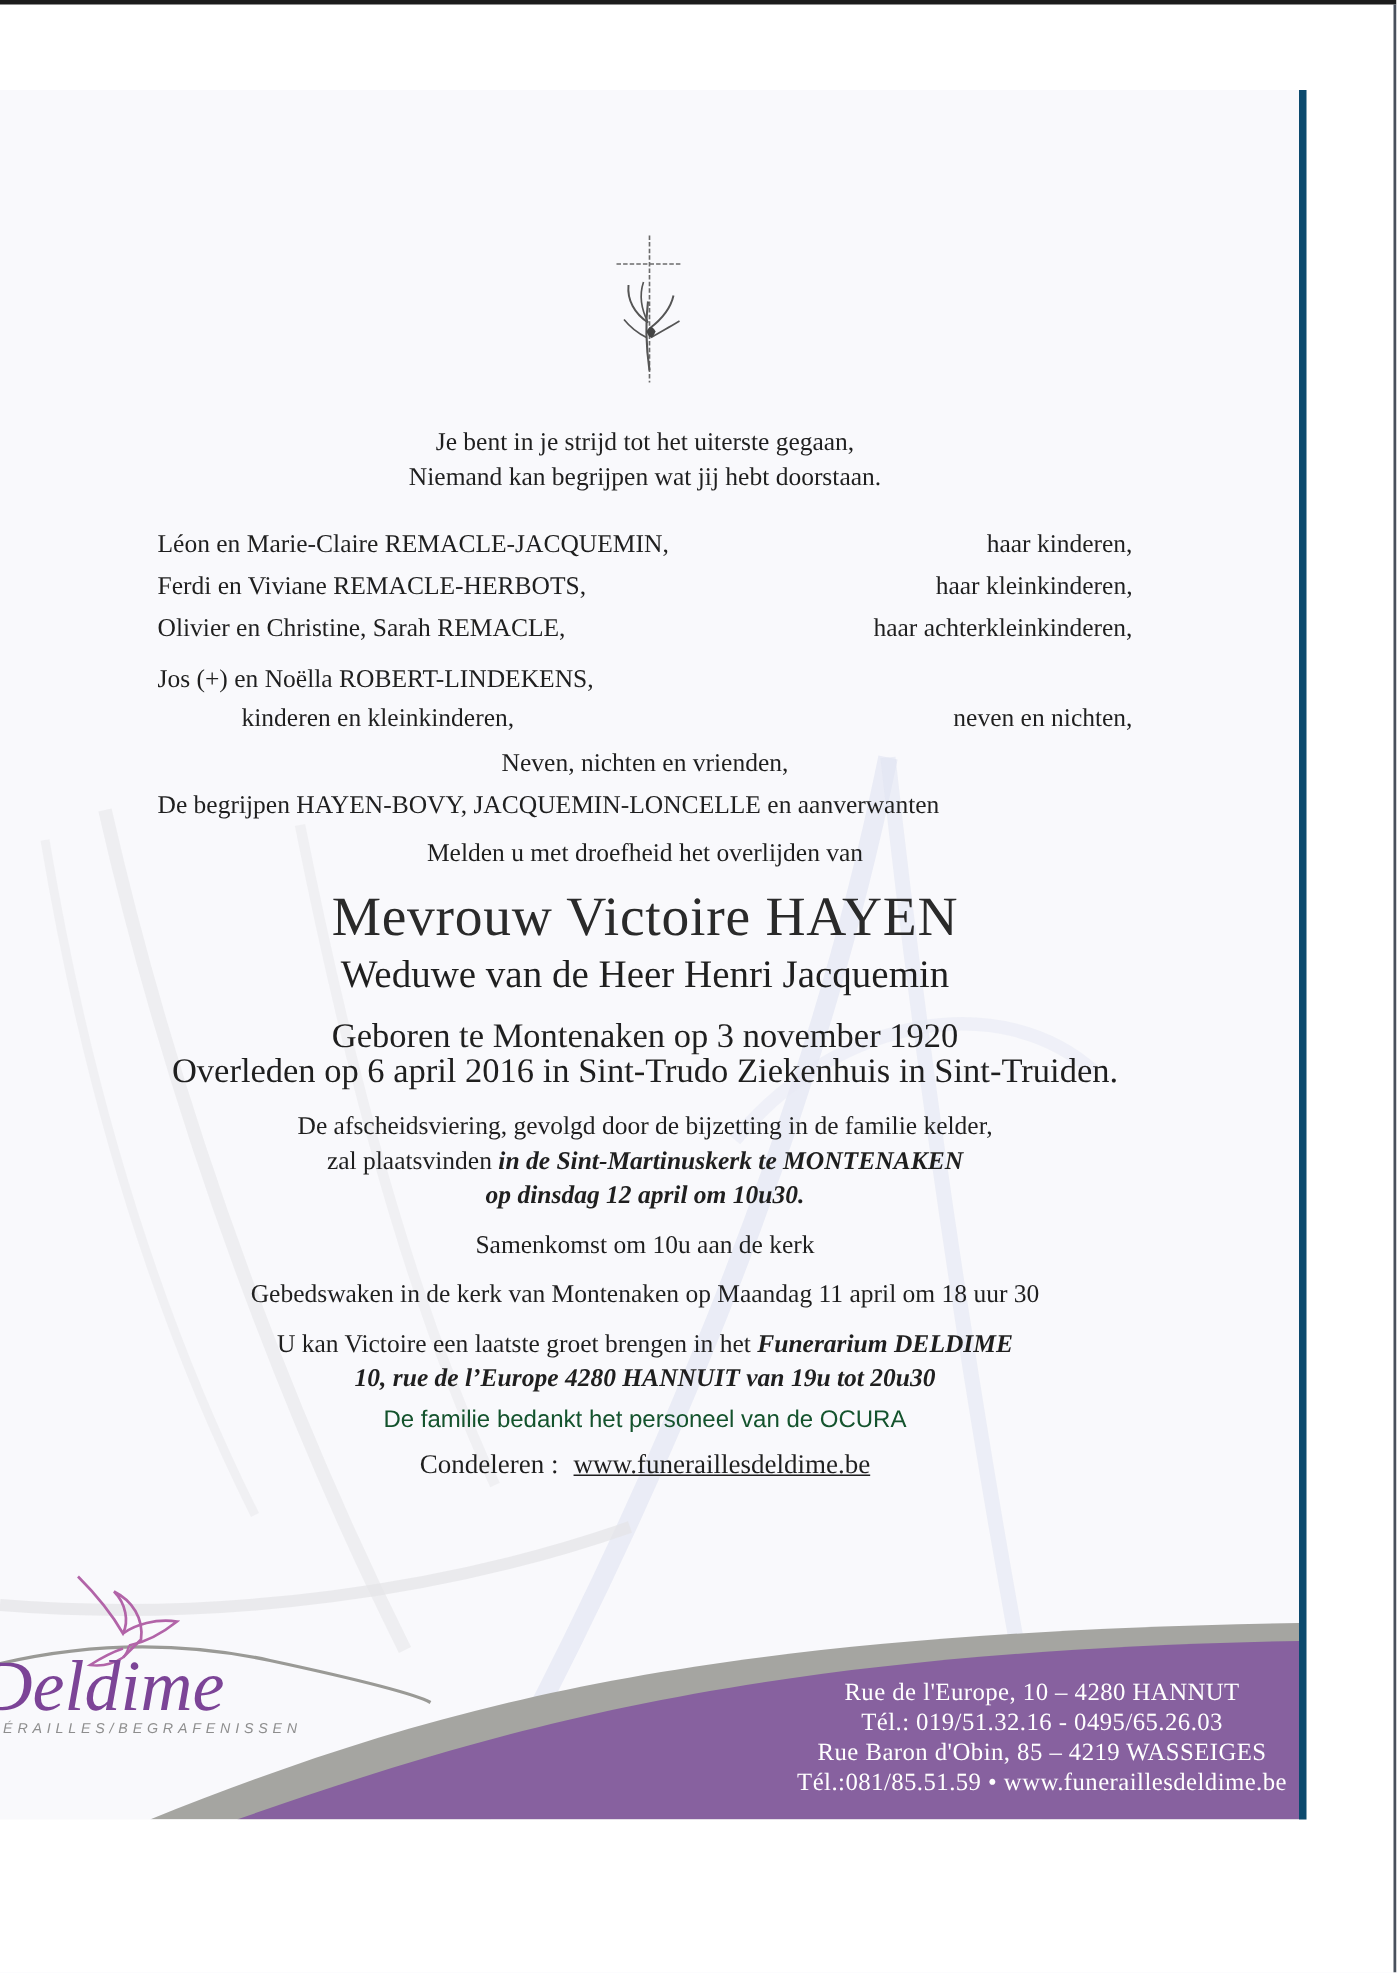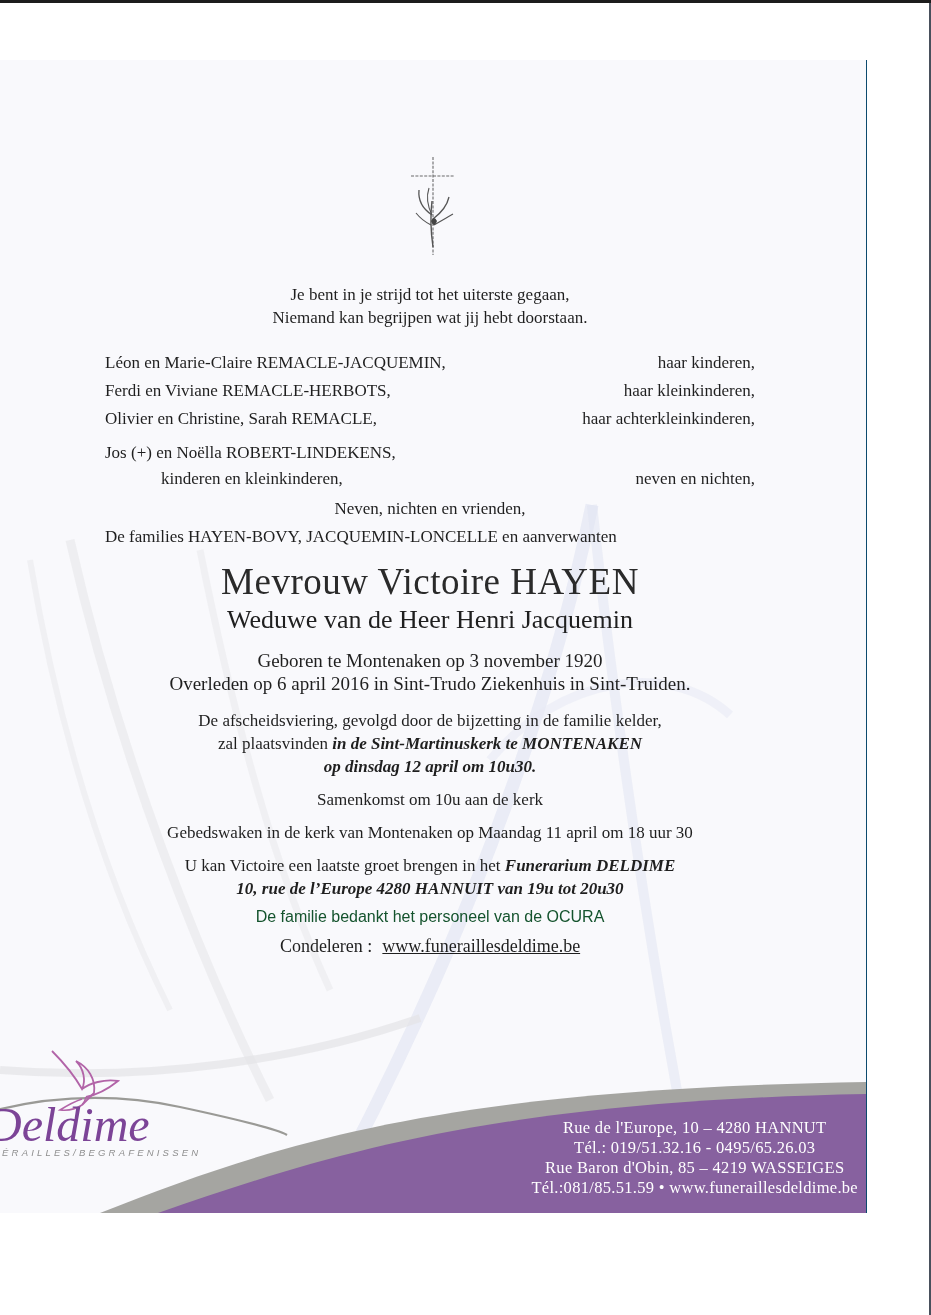--- a/index.html
+++ b/index.html
@@ -5,41 +5,41 @@
   html,body{margin:0;padding:0;}
   body{
     width:931px;height:1315px;position:relative;background:#ffffff;
     font-family:"Liberation Serif", serif;color:#1f1f1f;overflow:hidden;
   }
   .scan-edge-top{position:absolute;top:0;left:0;width:931px;height:3px;background:#1c1c1c;}
   .scan-edge-right{position:absolute;top:3px;right:0;width:2px;height:1312px;background:#49505c;}
 
   .card{
     position:absolute;left:0;top:60px;width:866px;height:1153px;
-    background:#f9f9fc;border-right:1px solid #0c4a6e;overflow:hidden;
+    background:#f9f9fc;border-right:5px solid #0c4a6e;overflow:hidden;
   }
   .wm{position:absolute;left:0;top:0;z-index:0;}
   .content{position:relative;z-index:2;}
 
   .cross{display:block;margin:95px auto 0;}
 
   .center{text-align:center;width:860px;}
   .quote{margin-top:26px;font-size:17px;line-height:23px;}
 
   .family{width:650px;margin:20px 0 0 105px;font-size:17px;}
   .frow{display:flex;justify-content:space-between;line-height:28px;}
   .frow .indent{padding-left:56px;}
   .mt6{margin-top:6px;}
   .r5{line-height:24px;gap:23px;}
   .mt4{margin-top:4px;justify-content:center;}
 
   .melden{margin-top:6px;font-size:17px;line-height:24px;}
   .big-name{margin-top:8px;font-size:37px;line-height:46px;letter-spacing:.5px;color:#2a2a2a;}
   .subtitle{font-size:26px;line-height:30px;}
-  .dates{margin-top:14px;font-size:19px;line-height:23px;}
+  .dates{margin-top:14px;font-size:23px;line-height:23px;}
   .service{margin-top:14px;font-size:17px;line-height:23px;}
   .bi{font-weight:bold;font-style:italic;}
   .single{margin-top:10px;font-size:17px;line-height:23px;}
   .greet{margin-top:10px;font-size:17px;line-height:23px;text-align:center;}
   .thanks{margin-top:6px;font-family:"Liberation Sans",sans-serif;font-size:16px;line-height:22px;color:#14532d;}
   .condole{margin-top:6px;font-size:18px;line-height:24px;}
   .condole .url{text-decoration:underline;margin-left:10px;}
 
   .footer-band{position:absolute;left:0;bottom:0;z-index:1;}
   .contact{
@@ -112,24 +112,25 @@
         <span>Jos (+) en Noëlla ROBERT-LINDEKENS,</span>
       </div>
       <div class="frow r5">
         <span class="indent">kinderen en kleinkinderen,</span>
         <span>neven en nichten,</span>
       </div>
       <div class="frow mt4">
         <span>Neven, nichten en vrienden,</span>
       </div>
       <div class="frow">
-        <span>De families HAYEN-BOVY, JACQUEMIN-LONCELLE en aanverwanten</span>
+        <span>De begrijpen HAYEN-BOVY, JACQUEMIN-LONCELLE en aanverwanten</span>
       </div>
     </div>
 
+    <div class="center melden">Melden u met droefheid het overlijden van</div>
     <div class="center big-name">Mevrouw Victoire HAYEN</div>
     <div class="center subtitle">Weduwe van de Heer Henri Jacquemin</div>
     <div class="center dates">
       <div>Geboren te Montenaken op 3 november 1920</div>
       <div>Overleden op 6 april 2016 in Sint-Trudo Ziekenhuis in Sint-Truiden.</div>
     </div>
 
     <div class="center service">
       <div>De afscheidsviering, gevolgd door de bijzetting in de familie kelder,</div>
       <div><span>zal plaatsvinden </span><span class="bi">in de Sint-Martinuskerk te MONTENAKEN</span></div>

